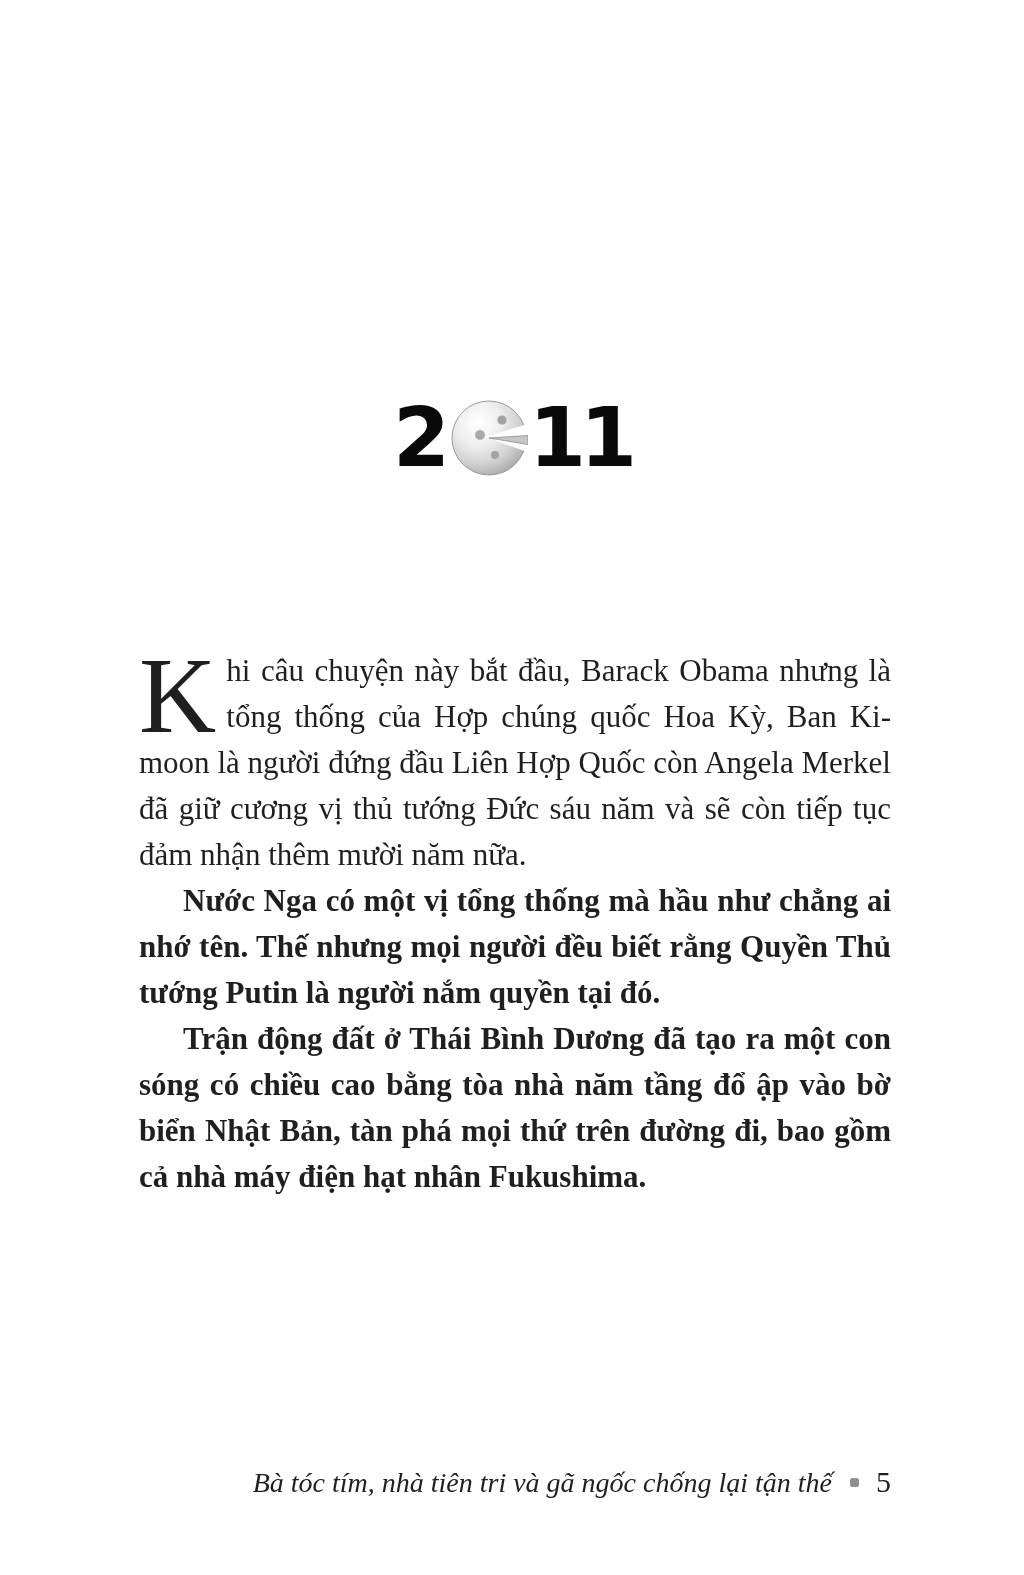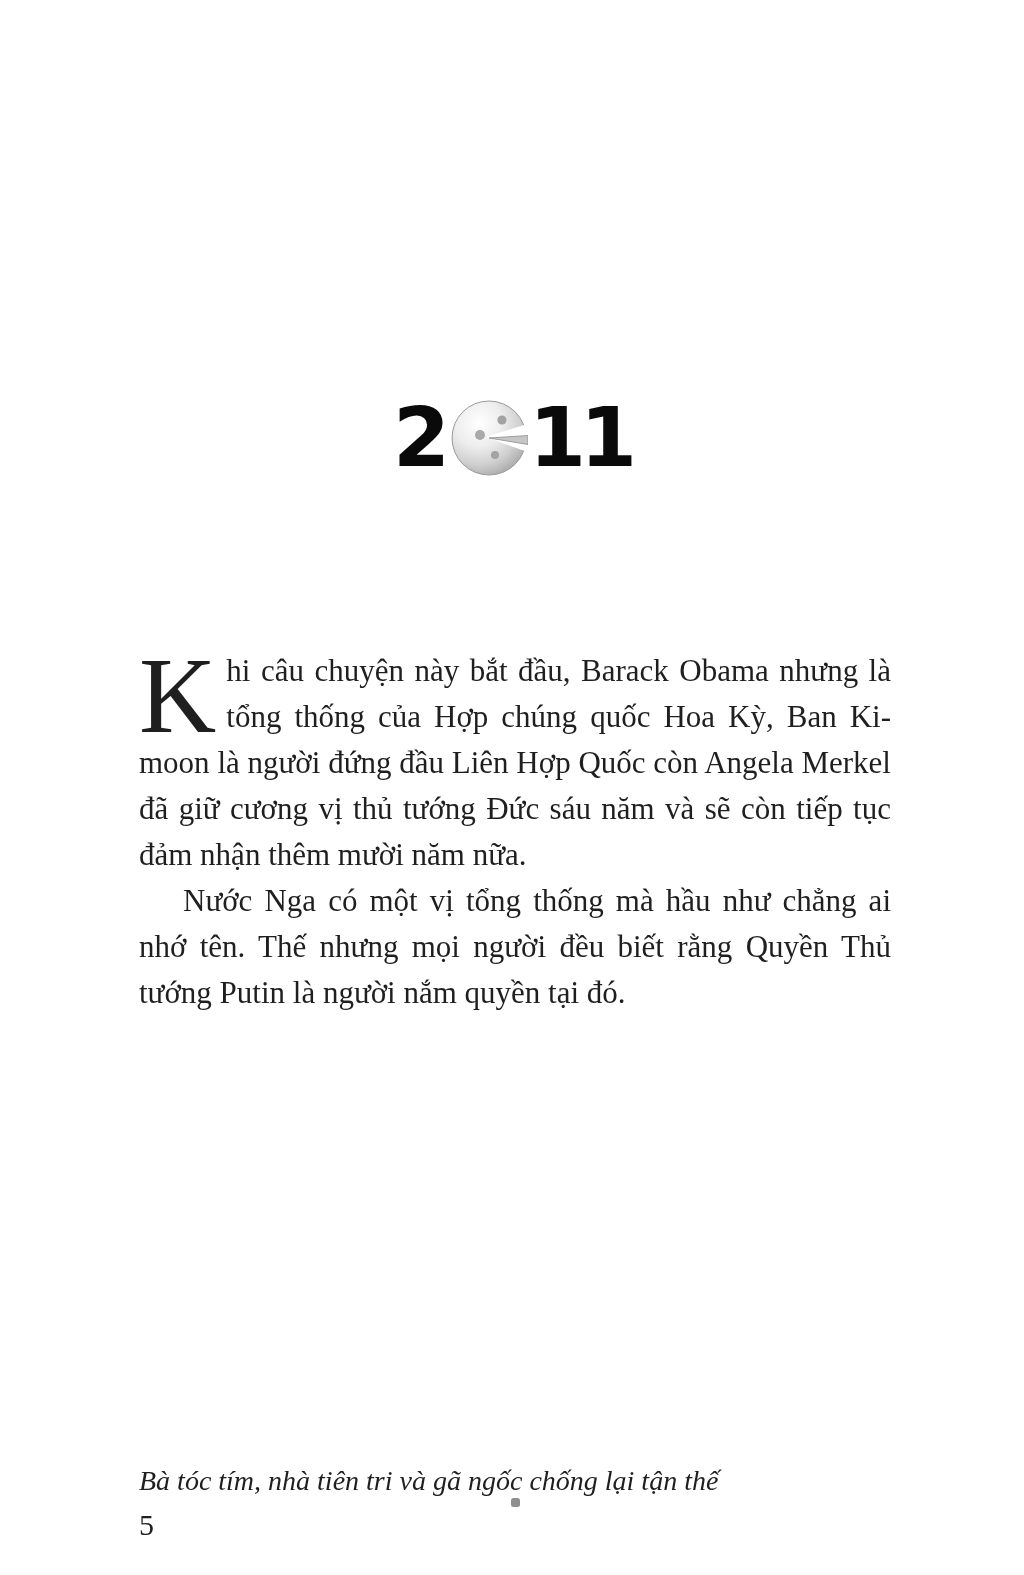--- a/index.html
+++ b/index.html
@@ -39,40 +39,39 @@
     position: absolute;
     top: 648px;
     left: 139px;
     width: 752px;
     font-size: 31px;
     line-height: 46px;
     color: #1f1f1f;
     text-align: justify;
   }
   .body-text p { margin: 0; }
-  .body-text p.indented { text-indent: 44px; }
+  .body-text p.indented { text-indent: 44px; font-weight: bold; }
   .dropcap {
     float: left;
     font-size: 107px;
     line-height: 86px;
     padding: 5px 10px 0 0;
     color: #1f1f1f;
   }
 
   
   .page-footer {
     position: absolute;
     top: 1464px;
     left: 139px;
     width: 752px;
     display: flex;
     justify-content: flex-end;
     align-items: baseline;
     color: #1f1f1f;
-    flex-direction: column;
   }
   .footer-title {
     font-style: italic;
     font-size: 28px;
     line-height: 1.2;
   }
   .footer-dot {
     width: 9px;
     height: 9px;
     background: #8f8f8f;
@@ -112,20 +111,21 @@
       </svg>
     </span>
     <span class="year-digit suffix">11</span>
   </div>
 
   <div class="body-text">
     <p>
       <span class="dropcap">K</span><span>hi câu chuyện này bắt đầu, Barack Obama nhưng là tổng thống của Hợp chúng quốc Hoa Kỳ, Ban Ki-moon là người đứng đầu Liên Hợp Quốc còn Angela Merkel đã giữ cương vị thủ tướng Đức sáu năm và sẽ còn tiếp tục đảm nhận thêm mười năm nữa.</span>
     </p>
     <p class="indented">Nước Nga có một vị tổng thống mà hầu như chẳng ai nhớ tên. Thế nhưng mọi người đều biết rằng Quyền Thủ tướng Putin là người nắm quyền tại đó.</p>
+    <p class="indented">Trận động đất ở Thái Bình Dương đã tạo ra một con sóng có chiều cao bằng tòa nhà năm tầng đổ ập vào bờ biển Nhật Bản, tàn phá mọi thứ trên đường đi, bao gồm cả nhà máy điện hạt nhân Fukushima.</p>
   </div>
 
   <div class="page-footer">
     <span class="footer-title">Bà tóc tím, nhà tiên tri và gã ngốc chống lại tận thế</span>
     <span class="footer-dot"></span>
     <span class="footer-page">5</span>
   </div>
 
 </div>
 

